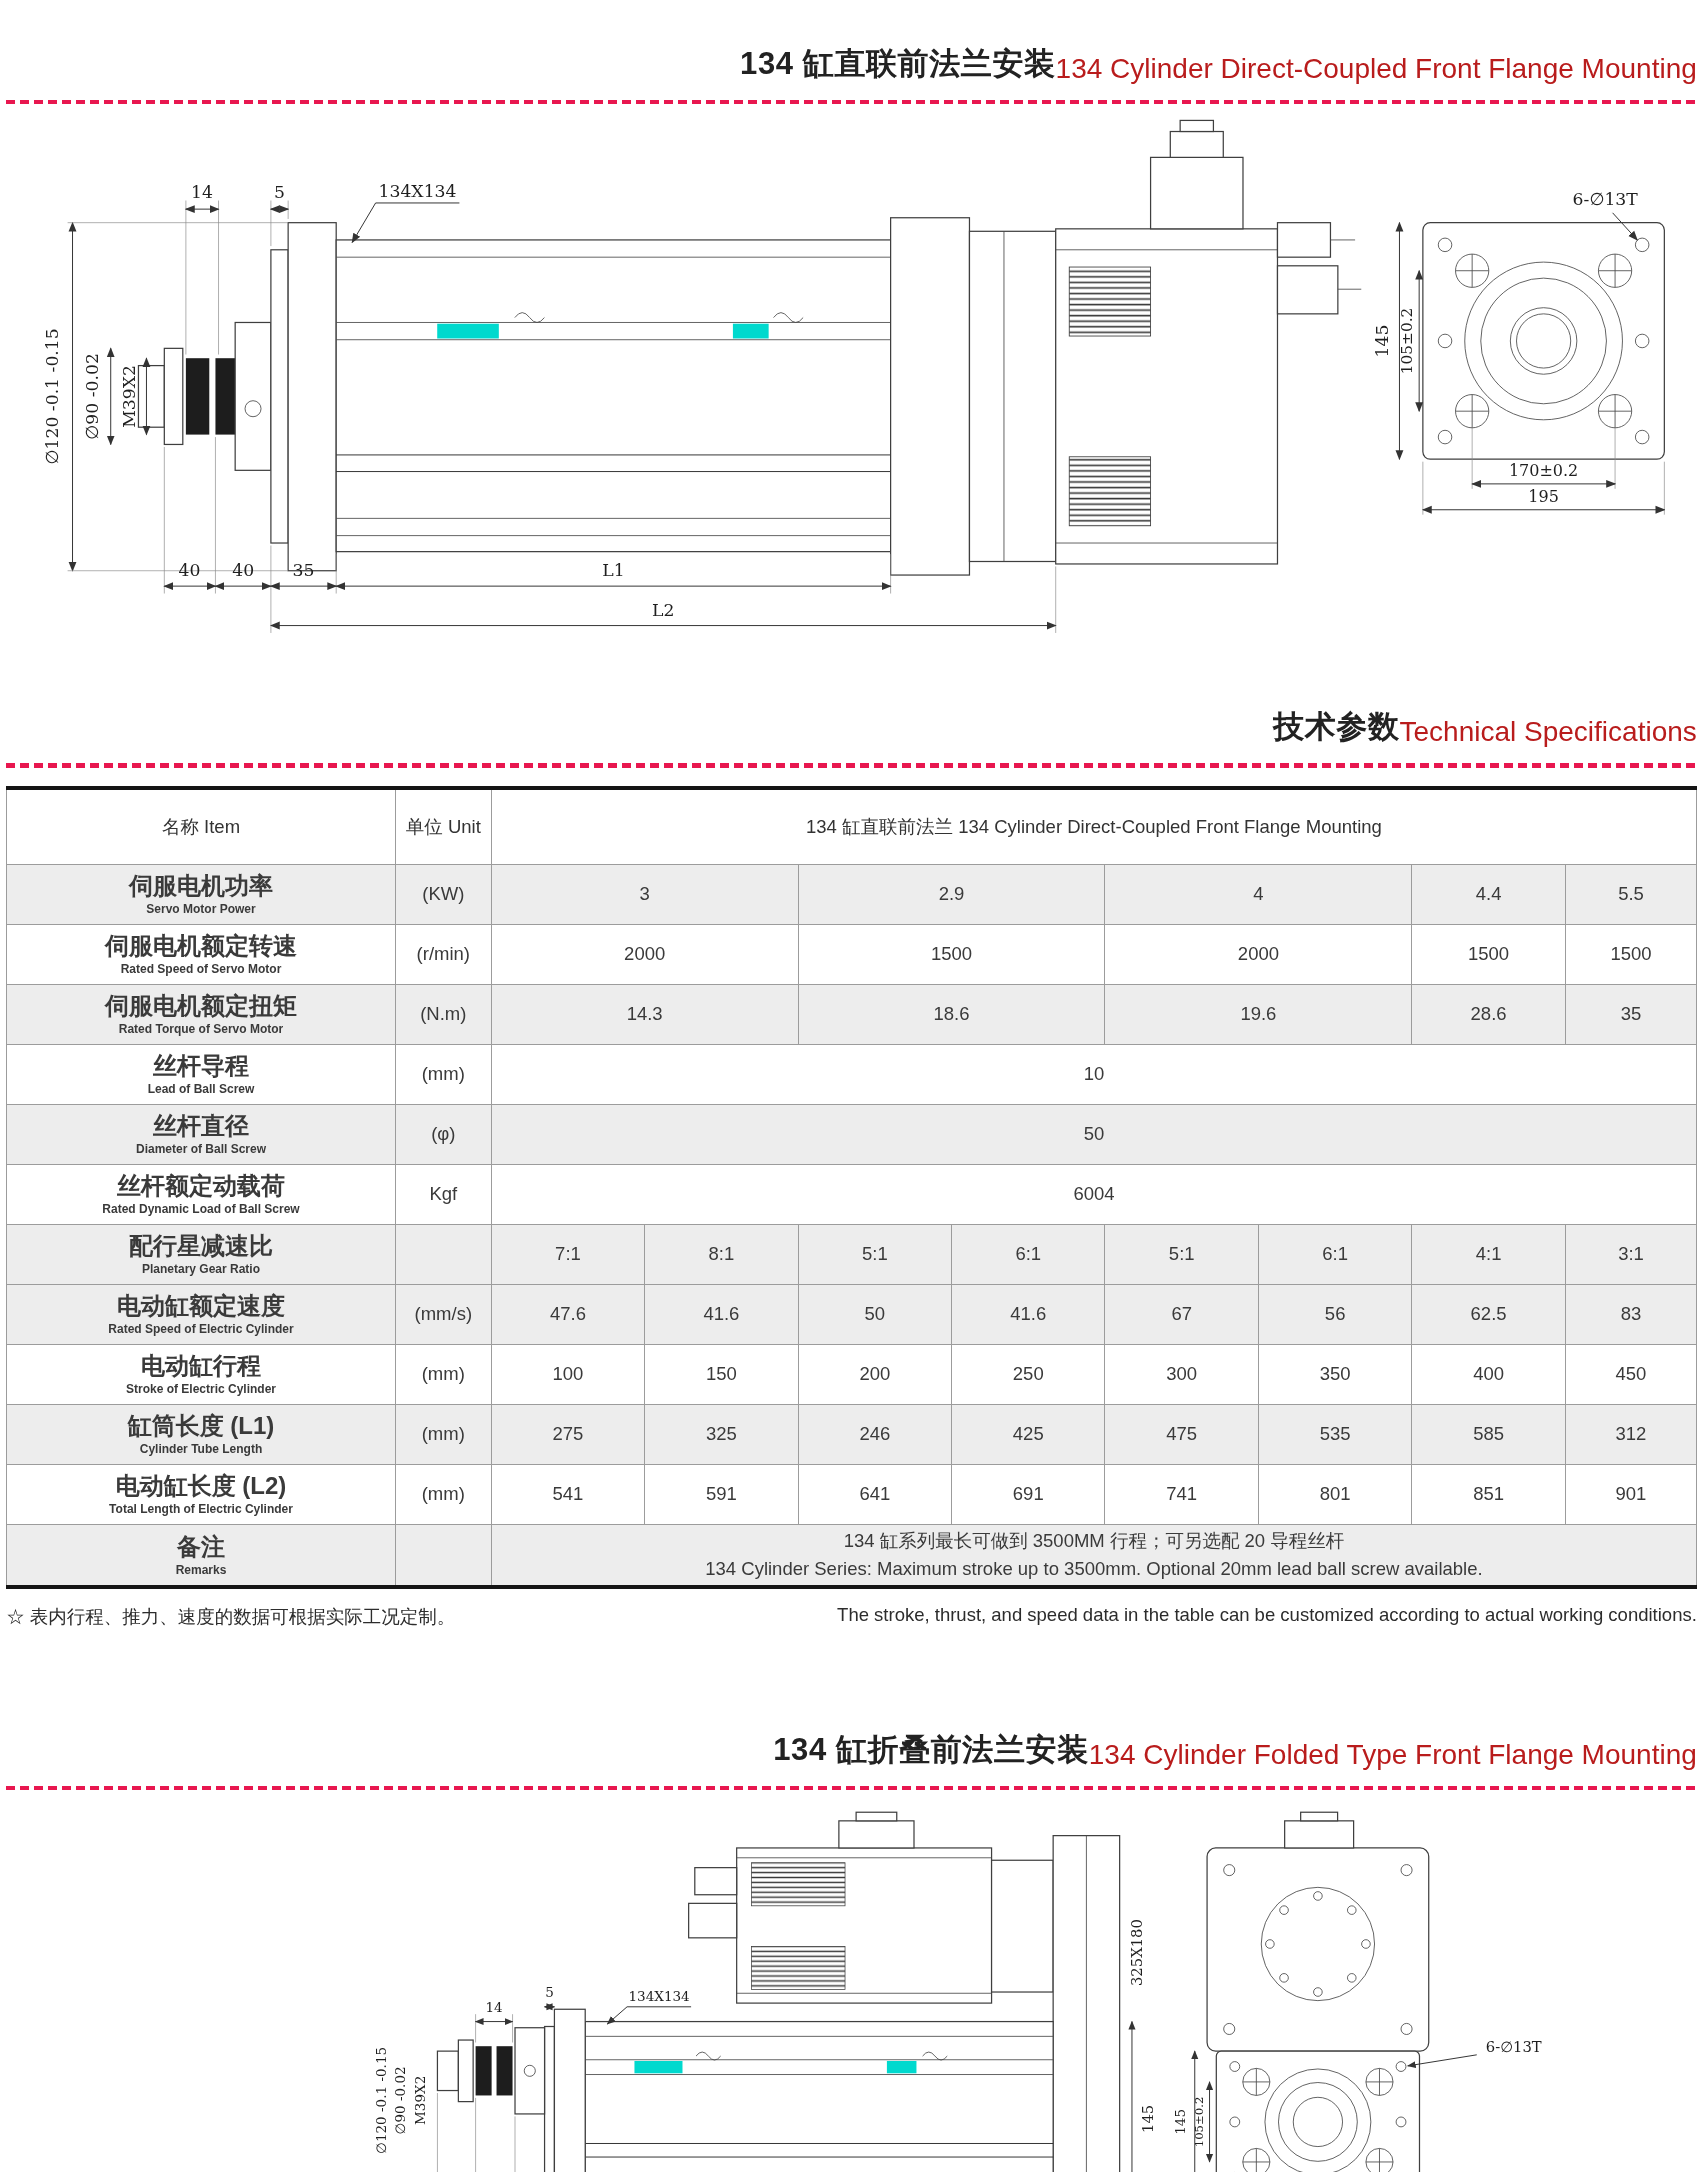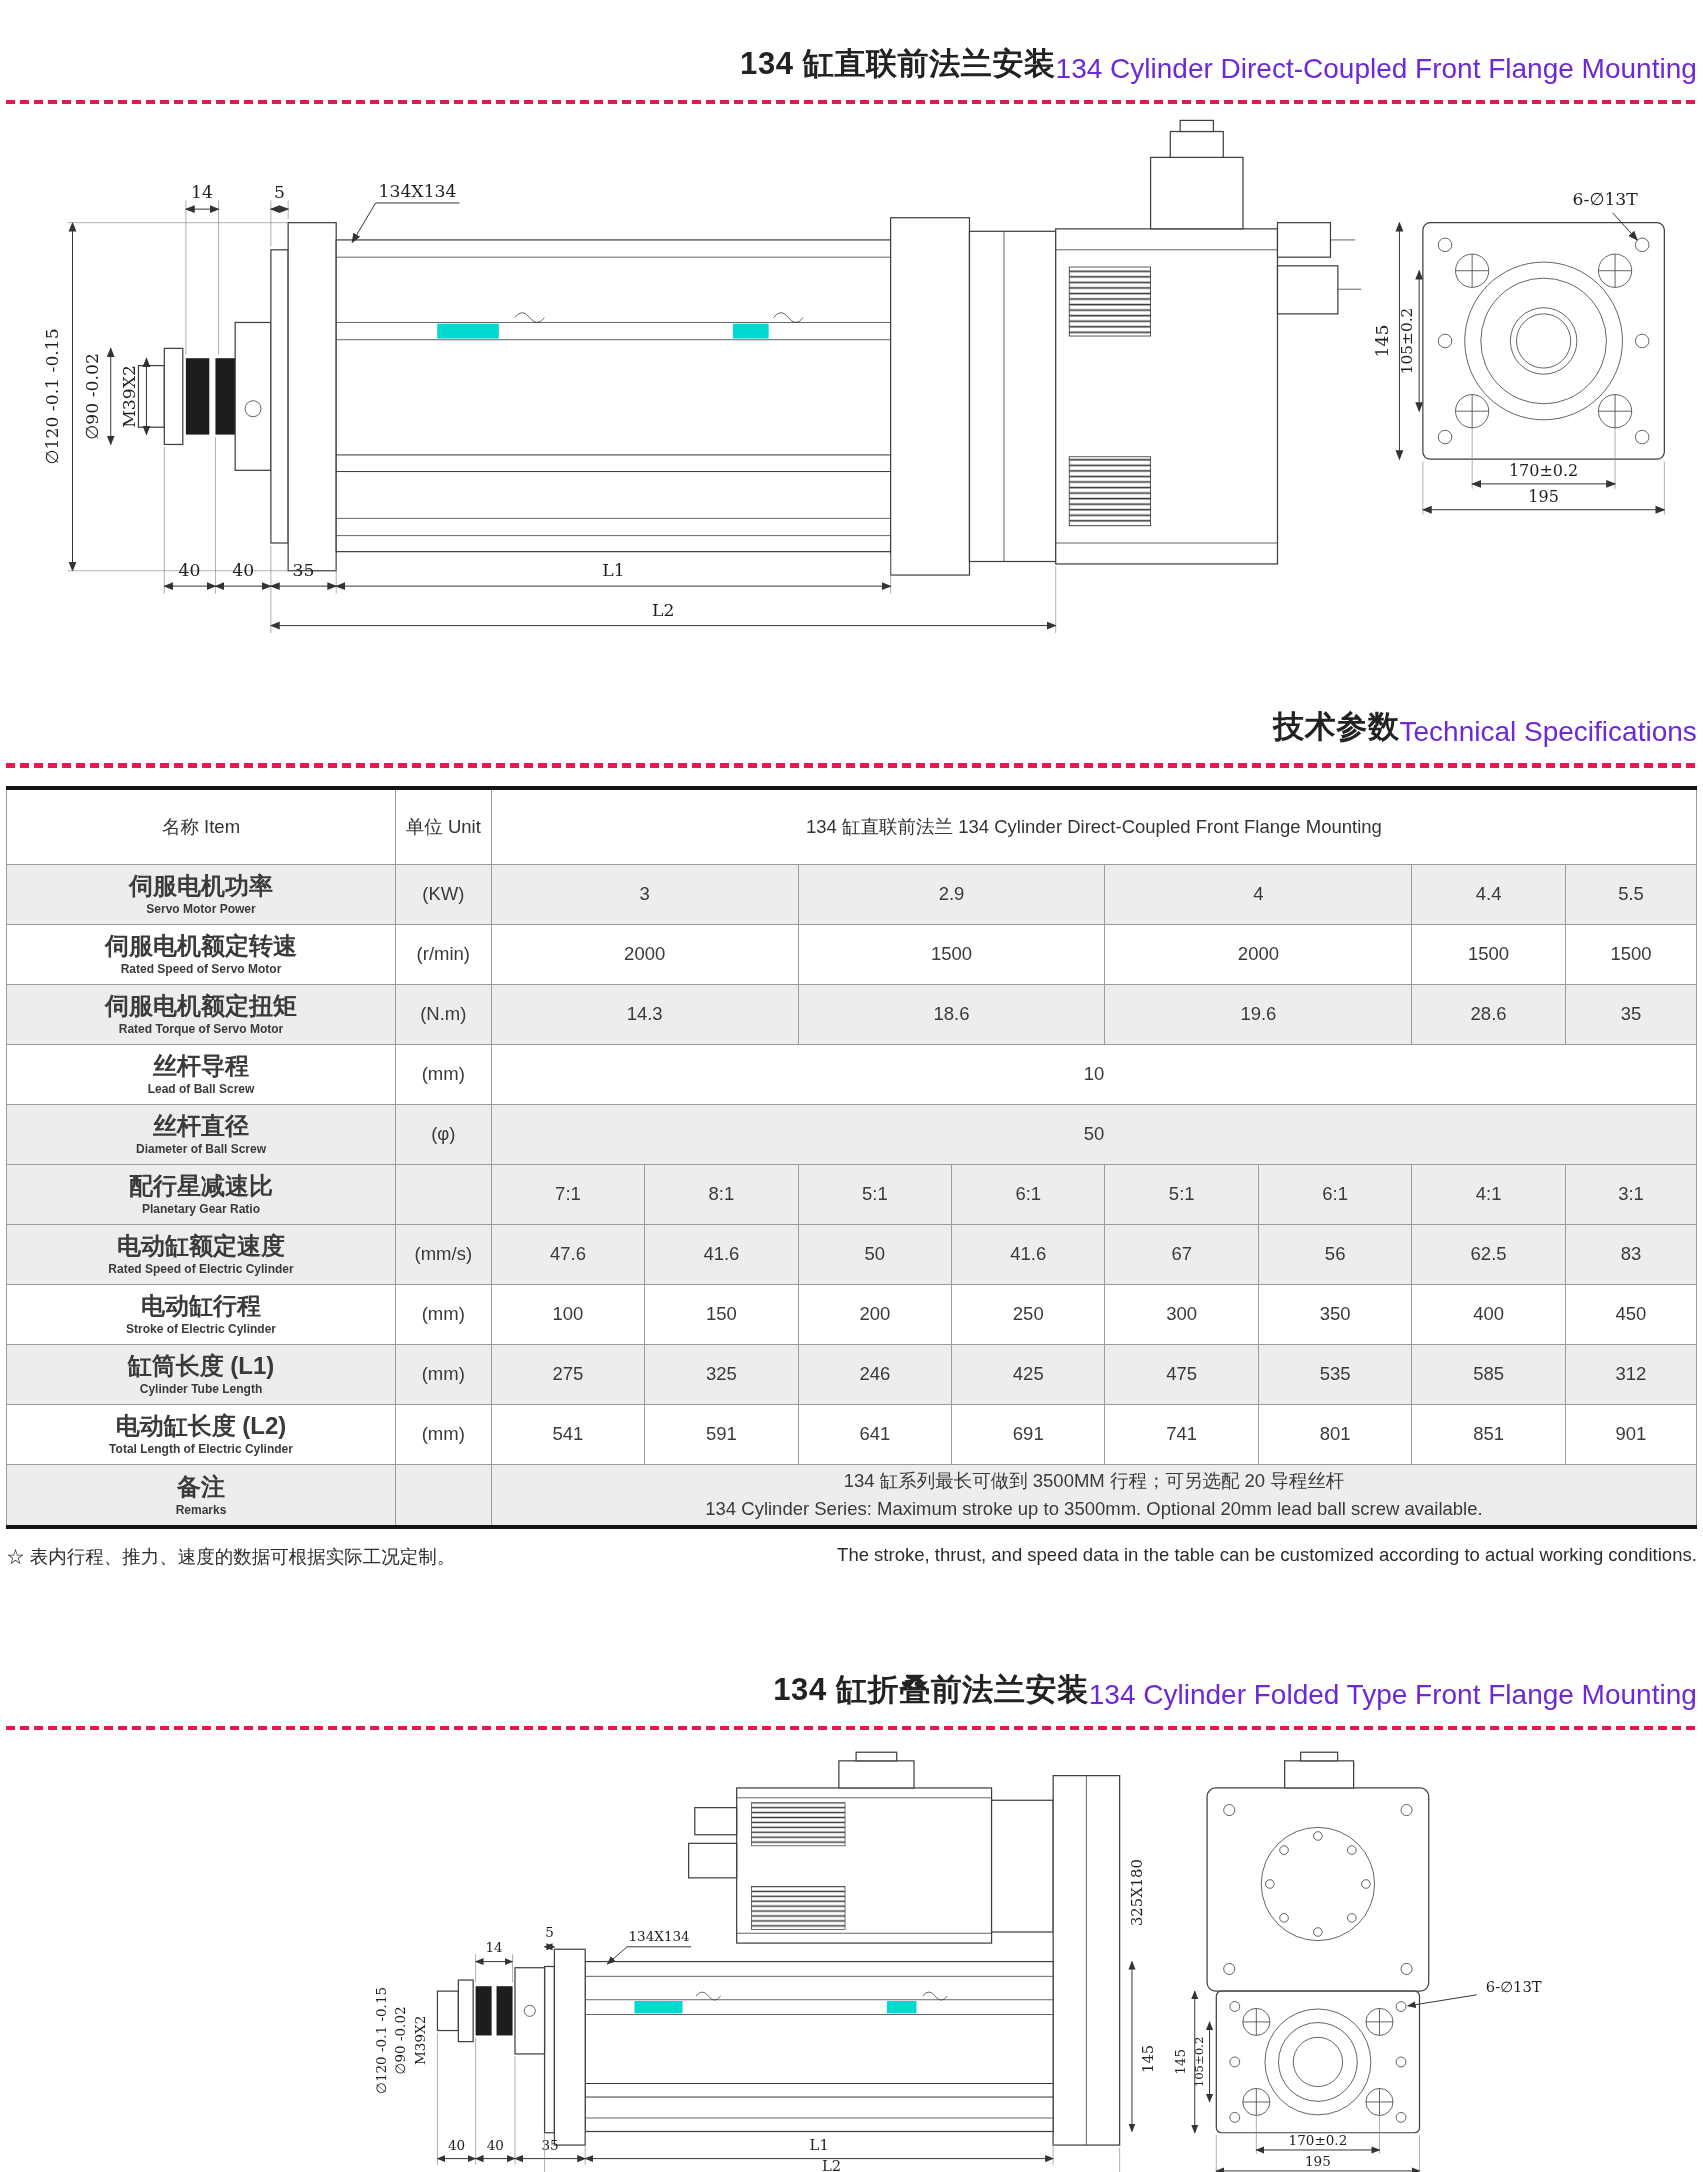--- a/index.html
+++ b/index.html
@@ -8,21 +8,21 @@
   body {
     width:1703px; height:2172px;
     padding:5px 6.2px;
     font-family:"Liberation Sans", sans-serif;
     color:var(--ink);
     overflow:hidden;
   }
   
   .sec-head { display:flex; justify-content:flex-end; align-items:flex-end; }
   .sec-zh { font-size:31px; font-weight:700; color:#222; letter-spacing:0.6px; }
-  .sec-en { font-size:28px; font-weight:400; color:#6d28d9;margin-top:48px; }
+  .sec-en { font-size:28px; font-weight:400; color:#b91c1c;margin-top:48px; }
   .dashline {
     height:4.3px; margin-top:15px;
     background:repeating-linear-gradient(to right, var(--accent) 0 8.6px, transparent 8.6px 14px);
   }
   
   .drawing { display:block; }
   #drawing1 { margin-top:15px; }
   #drawing2 { margin-top:21px; }
   svg text { font-family:"DejaVu Serif", serif; fill:#1f1f1f; }
   .geo { stroke:#3f3f3f; fill:#ffffff; stroke-width:2; }
@@ -290,20 +290,28 @@
           <td colspan="8">10</td>
         </tr>
         <tr class="shaded">
           <td class="label-cell">
             <div class="lab-zh">丝杆直径</div>
             <div class="lab-en">Diameter of Ball Screw</div>
           </td>
           <td class="unit-cell">(φ)</td>
           <td colspan="8">50</td>
         </tr>
+        <tr>
+          <td class="label-cell">
+            <div class="lab-zh">丝杆额定动载荷</div>
+            <div class="lab-en">Rated Dynamic Load of Ball Screw</div>
+          </td>
+          <td class="unit-cell">Kgf</td>
+          <td colspan="8">6004</td>
+        </tr>
         <tr class="shaded">
           <td class="label-cell">
             <div class="lab-zh">配行星减速比</div>
             <div class="lab-en">Planetary Gear Ratio</div>
           </td>
           <td class="unit-cell"></td>
           <td colspan="1">7:1</td>
           <td colspan="1">8:1</td>
           <td colspan="1">5:1</td>
           <td colspan="1">6:1</td>

